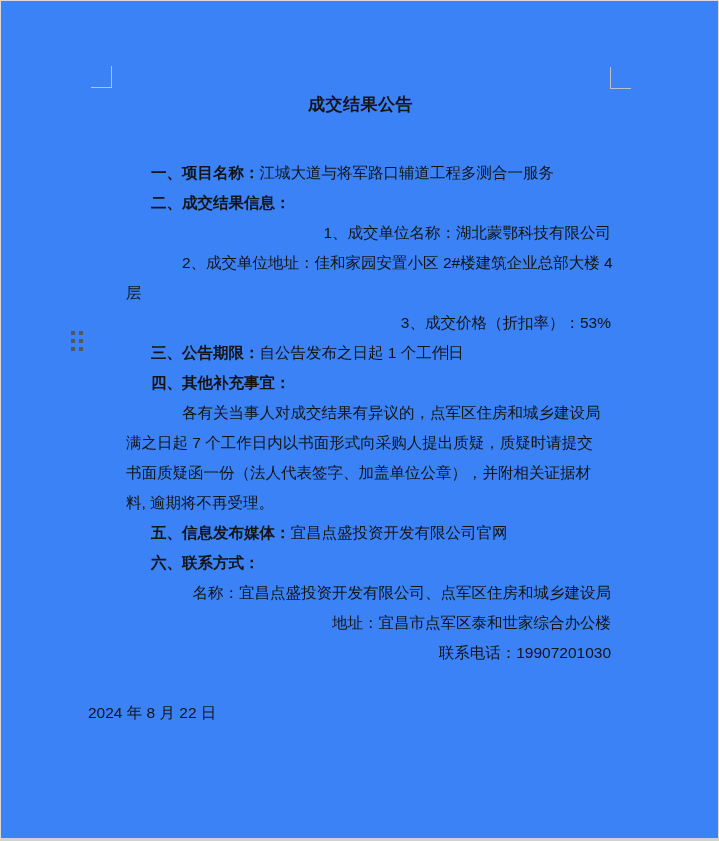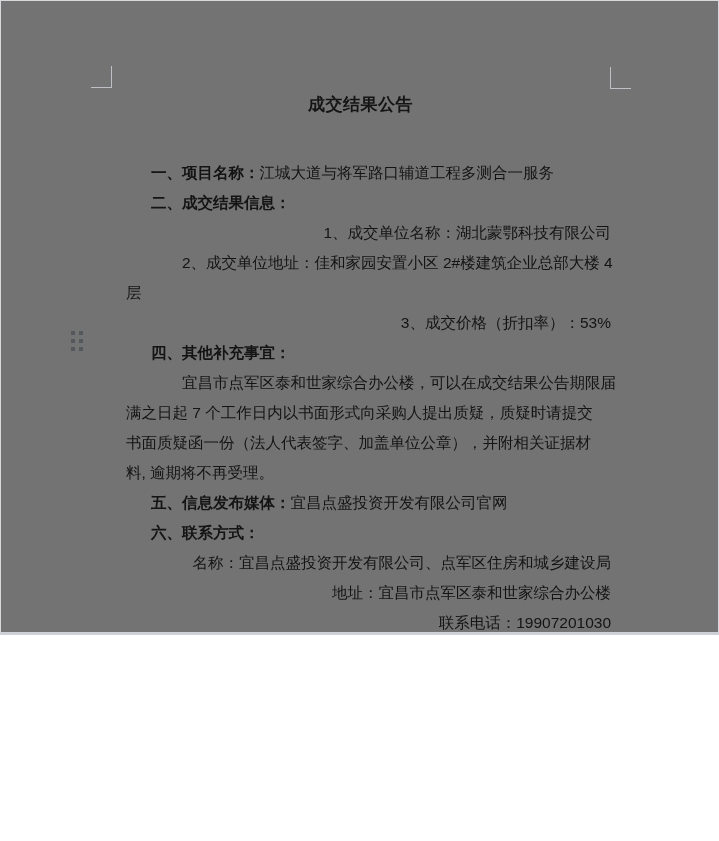--- a/index.html
+++ b/index.html
@@ -1,18 +1,18 @@
 <!DOCTYPE html>
 <html><head>
 <meta charset="utf-8">
 <style>
   html,body { margin:0; padding:0; background:#fff; }
   .page {
-    position:relative; width:719px; height:635px; box-sizing:border-box;
-    background:#737373;
+    position:relative; width:719px; height:841px; box-sizing:border-box;
+    background:#3b82f6;
     border:1px solid #d7d9dd; border-bottom:3px solid #cfd1d7;
     overflow:hidden;
     font-family:"Liberation Sans", sans-serif;
     color:#141414;
   }
   
   .crop-left  { position:absolute; left:90px;  top:65px; width:20px; height:21px;
                 border-right:1px solid #bdc0c5; border-bottom:1px solid #bdc0c5; }
   .crop-right { position:absolute; left:609px; top:66px; width:20px; height:21px;
                 border-left:1px solid #bdc0c5;  border-bottom:1px solid #bdc0c5; }
@@ -56,22 +56,23 @@
 
   <div class="doc">
     <h1 class="title">成交结果公告</h1>
     <div class="lines" id="lines">
         <div class="line indent-l1"><span class="b">一、项目名称：</span>江城大道与将军路口辅道工程多测合一服务</div>
         <div class="line indent-l1"><span class="b">二、成交结果信息：</span></div>
         <div class="line indent-sub">1、成交单位名称：湖北蒙鄂科技有限公司</div>
         <div class="line indent-sub">2、成交单位地址：佳和家园安置小区 2#楼建筑企业总部大楼 4</div>
         <div class="line indent-cont">层</div>
         <div class="line indent-sub">3、成交价格（折扣率）：53%</div>
+        <div class="line indent-l1"><span class="b">三、公告期限：</span>自公告发布之日起 1 个工作<span class="caret"></span>日</div>
         <div class="line indent-l1"><span class="b">四、其他补充事宜：</span></div>
-        <div class="line indent-para">宜昌市点军区泰和世家综合办公楼，可以在成交结果公告期限届</div>
+        <div class="line indent-para">各有关当事人对成交结果有异议的，点军区住房和城乡建设局</div>
         <div class="line indent-cont">满之日起 7 个工作日内以书面形式向采购人提出质疑，质疑时请提交</div>
         <div class="line indent-cont">书面质疑函一份（法人代表签字、加盖单位公章），并附相关证据材</div>
         <div class="line indent-cont">料, 逾期将不再受理。</div>
         <div class="line indent-l1"><span class="b">五、信息发布媒体：</span>宜昌点盛投资开发有限公司官网</div>
         <div class="line indent-l1"><span class="b">六、联系方式：</span></div>
         <div class="line indent-sub">名称：宜昌点盛投资开发有限公司、点军区住房和城乡建设局</div>
         <div class="line indent-sub">地址：宜昌市点军区泰和世家综合办公楼</div>
         <div class="line indent-sub">联系电话：19907201030</div>
       </div>
     <div class="date-line">2024 年 8 月 22 日</div>

